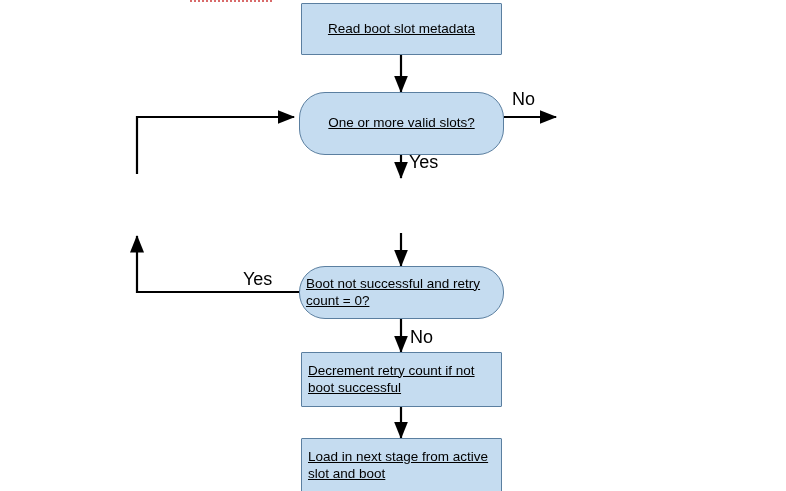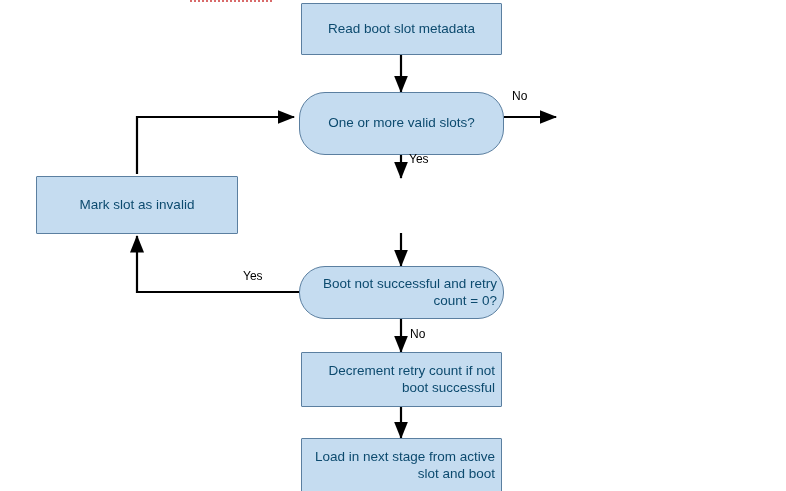--- a/index.html
+++ b/index.html
@@ -26,44 +26,45 @@
     width: 786px;
     height: 491px;
     pointer-events: none;
   }
   .node {
     position: absolute;
     box-sizing: border-box;
     display: flex;
     align-items: center;
     justify-content: center;
-    text-align: right;
+    text-align: left;
     font-size: 13.5px;
-    color: #0c4a6e;
+    color: #000000;
     line-height: 1.25;
     padding: 2px 6px;
+    text-decoration: underline;
   }
   .proc {
     background: #c5dcf0;
     border: 1px solid #5b7fa0;
     border-radius: 1px;
   }
   .dec {
     background: #c5dcf0;
     border: 1px solid #5b7fa0;
     border-radius: 26px;
   }
   .term {
     background: #f0982d;
     border: 1px solid #a06010;
     border-radius: 1px;
   }
   .edge-label {
     position: absolute;
-    font-size: 12px;
+    font-size: 18px;
     color: #000000;
     white-space: nowrap;
   }
   .topmark {
     position: absolute;
     left: 190px;
     top: 0px;
     width: 82px;
     height: 3px;
     border-top: 2px dotted #d86a6a;
@@ -103,23 +104,20 @@
   <div class="node proc" style="left:301px; top:3px; width:201px; height:52px;">
     <span>Read boot slot metadata</span>
   </div>
 
   <div class="node dec" style="left:299px; top:92px; width:205px; height:63px;">
     <span>One or more valid slots?</span>
   </div>
 
 
 
-  <div class="node proc" style="left:36px; top:176px; width:202px; height:58px;">
-    <span>Mark slot as invalid</span>
-  </div>
 
   <div class="node dec" style="left:299px; top:266px; width:205px; height:53px;">
     <span>Boot not successful and retry count = 0?</span>
   </div>
 
   <div class="node proc" style="left:301px; top:352px; width:201px; height:55px;">
     <span>Decrement retry count if not boot successful</span>
   </div>
 
   <div class="node proc" style="left:301px; top:438px; width:201px; height:55px;">

